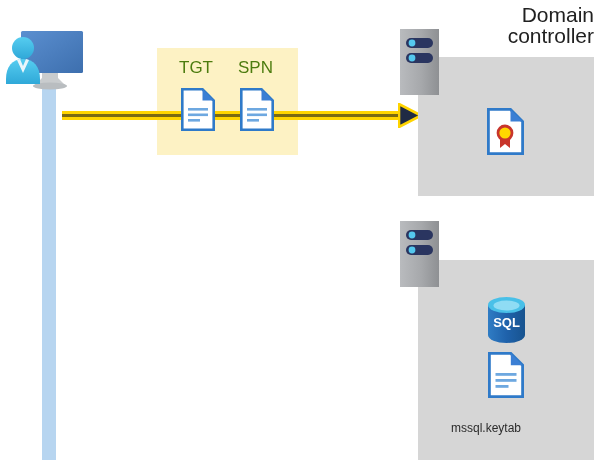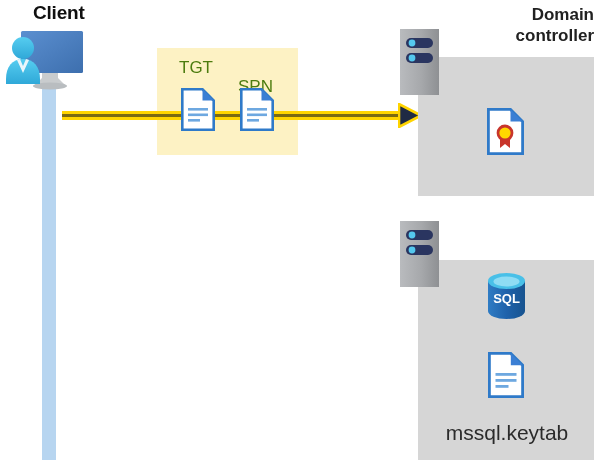--- a/index.html
+++ b/index.html
@@ -90,21 +90,21 @@
   }
 
   
   .doc-label {
     position: absolute;
     font-size: 17px;
     color: #4d7c0f;
     white-space: nowrap;
   }
   .tgt-label { left: 179px; top: 58px; }
-  .spn-label { left: 238px; top: 58px; margin-top: 19px; }
+  .spn-label { left: 238px; top: 58px; }
 
   
   .doc-tgt { position: absolute; left: 181px; top: 88px; width: 34px; height: 43px; }
   .doc-spn { position: absolute; left: 240px; top: 88px; width: 34px; height: 43px; }
 
   
   .panel {
     position: absolute;
     background: #d6d6d6;
   }
@@ -112,54 +112,53 @@
   .panel-lnx { left: 418px; top: 260px; width: 176px; height: 200px; }
 
   
   .server-icon { position: absolute; width: 39px; height: 66px; }
   .server-dc  { left: 400px; top: 29px; }
   .server-lnx { left: 400px; top: 221px; }
 
   
   .panel-title {
     position: absolute;
-    font-size: 17px;
-    font-weight: bold;
+    font-size: 21px;
+    font-weight: normal;
     color: #212121;
     line-height: 21px;
     text-align: right;
     white-space: pre-line;
   }
   .title-dc  { left: 430px; top: 4px;   width: 164px; }
   .title-lnx { left: 430px; top: 228px; width: 164px; }
 
   
   .cert-icon    { position: absolute; left: 487px; top: 108px; width: 37px; height: 47px; }
-  .sql-icon     { position: absolute; left: 486px; top: 272px; width: 41px; height: 48px; }
+  .sql-icon     { position: absolute; left: 486px; top: 296px; width: 41px; height: 48px; }
   .keytab-icon  { position: absolute; left: 488px; top: 352px; width: 36px; height: 46px; }
 
   .keytab-label {
     position: absolute;
-    left: 419px;
+    left: 398px;
     top: 421px;
     width: 176px;
     text-align: center;
-    font-size: 21px;
+    font-size: 12px;
     color: #2b2b2b;
     white-space: nowrap;
   }
 </style>
 </head>
 <body>
 
 <div id="canvas">
 
   <div class="lifeline"></div>
 
-  <div class="client-label">Client</div>
 
   <div class="client-icon">
     <svg width="86" height="66" viewBox="0 0 86 66" xmlns="http://www.w3.org/2000/svg">
       <defs>
         <linearGradient id="monGrad" x1="0" y1="0" x2="1" y2="1">
           <stop offset="0%" stop-color="#5b8fd0"></stop>
           <stop offset="100%" stop-color="#3d6fae"></stop>
         </linearGradient>
         <linearGradient id="persGrad" x1="0" y1="0" x2="0" y2="1">
           <stop offset="0%" stop-color="#56cdf0"></stop>

